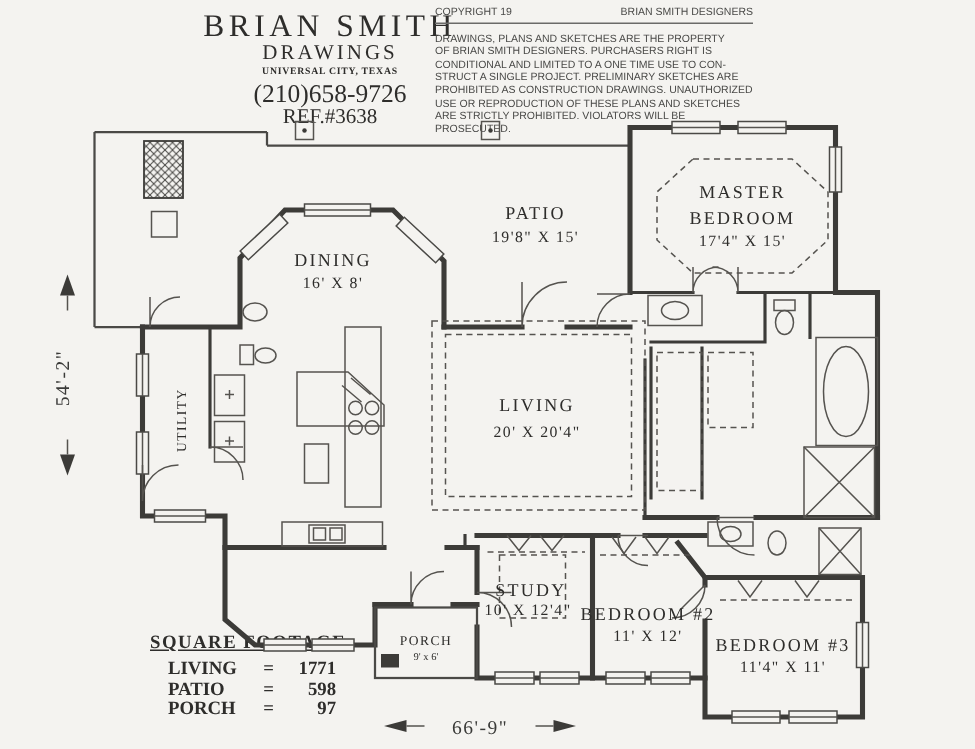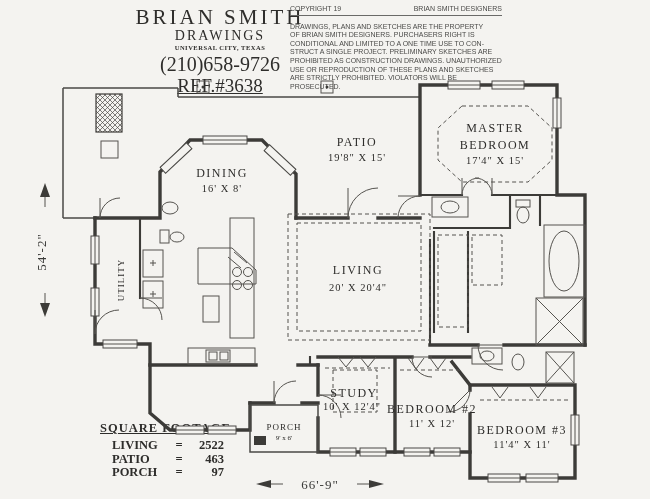--- a/index.html
+++ b/index.html
@@ -7,22 +7,22 @@
     width:650px;height:499px;position:relative;overflow:hidden;
     background:#f4f3f0;color:#2e2d2b;
     font-family:"Liberation Serif", serif;
   }
   .abs{position:absolute;}
   
   .hdr{left:90px;top:6px;width:260px;text-align:center;line-height:1.05;}
   .hdr .nm{font-size:21px;letter-spacing:3px;}
   .hdr .ds{font-size:14px;letter-spacing:2px;margin-top:1px;}
   .hdr .ct{font-size:6.5px;font-weight:bold;letter-spacing:.5px;margin-top:1px;}
-  .hdr .ph{font-size:20px;margin-top:2px;}
-  .hdr .rf{font-size:19px;margin-top:1px;text-decoration:underline;}
+  .hdr .ph{font-size:17px;margin-top:2px;}
+  .hdr .rf{font-size:14px;margin-top:1px;}
   
   .cpy{left:290px;top:5px;width:212px;font-family:"Liberation Sans",sans-serif;
        font-size:7px;line-height:8.6px;color:#4a4a48;}
   .cpy .t{display:flex;justify-content:space-between;border-bottom:1px solid #6a6a68;
           padding-bottom:1px;margin-bottom:7px;font-size:7px;}
   
   .sqf{left:100px;top:421px;width:150px;font-weight:bold;}
   .sqf .t{font-size:12.5px;letter-spacing:1px;text-decoration:underline;margin-bottom:3px;}
   .sqf .row{display:flex;font-size:12.5px;line-height:13.5px;}
   .sqf .l{width:58px;padding-left:12px;}
@@ -66,26 +66,26 @@
   <div>PROHIBITED AS CONSTRUCTION DRAWINGS.  UNAUTHORIZED</div>
   <div>USE OR REPRODUCTION OF THESE PLANS AND SKETCHES</div>
   <div>ARE STRICTLY PROHIBITED.  VIOLATORS WILL BE PROSECUTED.</div>
 </div>
 
 <div class="abs sqf">
   <div class="t">SQUARE FOOTAGE:</div>
   <div class="row">
     <span class="l">LIVING</span>
     <span class="e">=</span>
-    <span class="v">2522</span>
+    <span class="v">1771</span>
   </div>
   <div class="row">
     <span class="l">PATIO</span>
     <span class="e">=</span>
-    <span class="v">463</span>
+    <span class="v">598</span>
   </div>
   <div class="row">
     <span class="l">PORCH</span>
     <span class="e">=</span>
     <span class="v">97</span>
   </div>
 </div>
 
 <svg width="650" height="499" viewBox="0 0 650 499">
   <defs>

